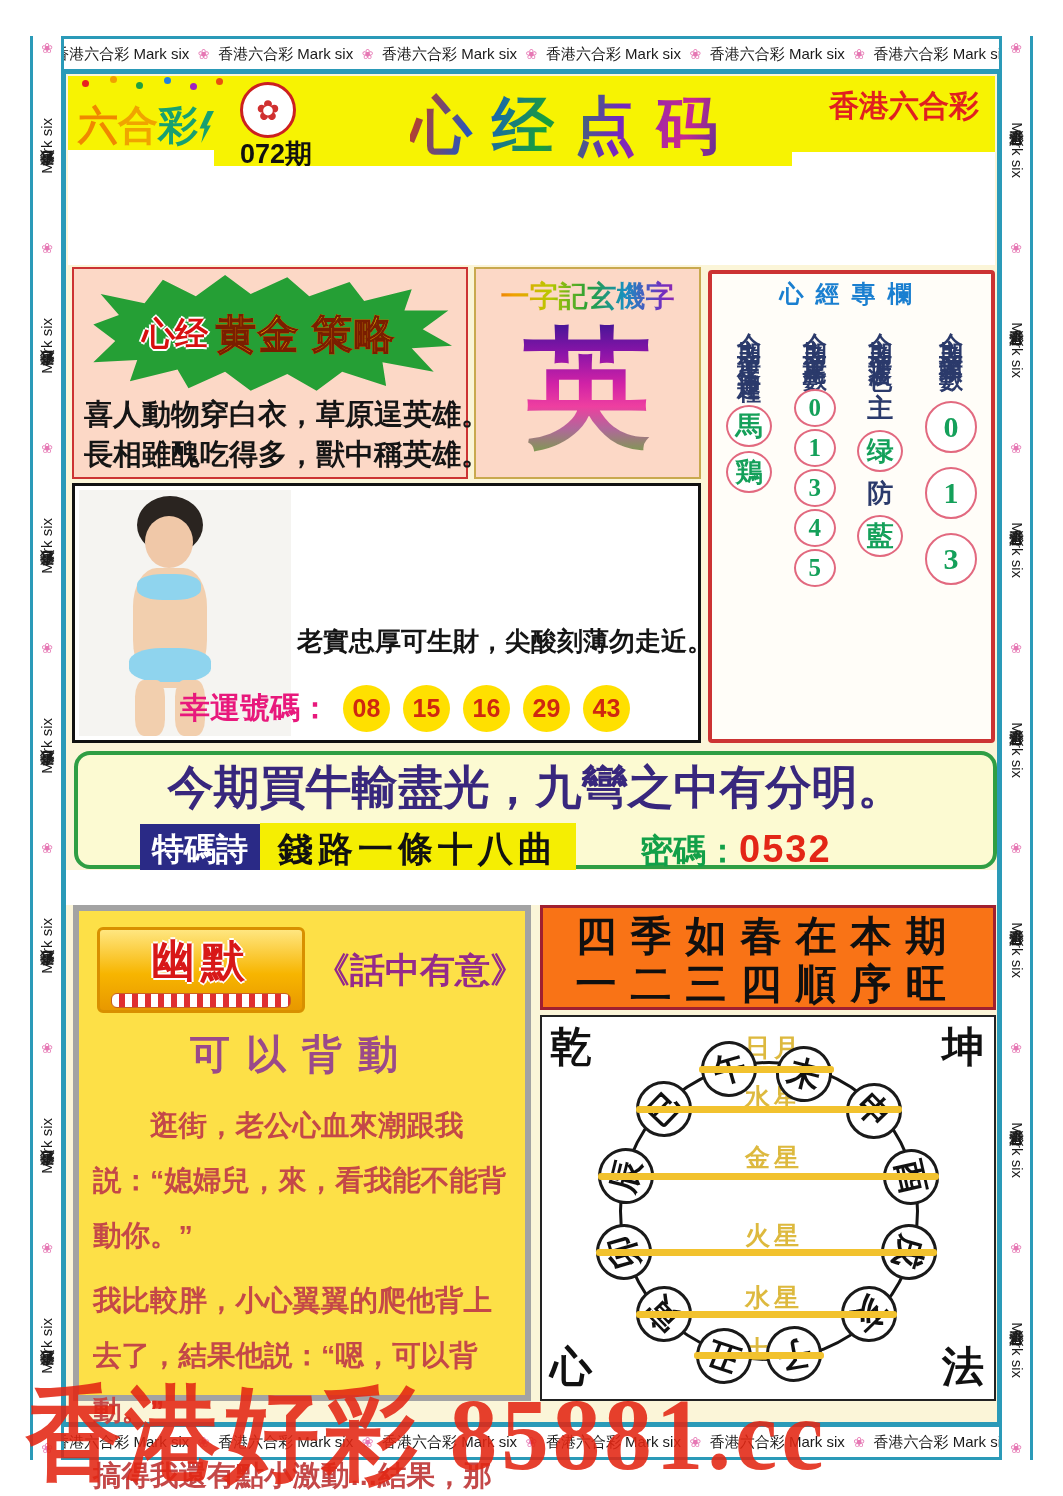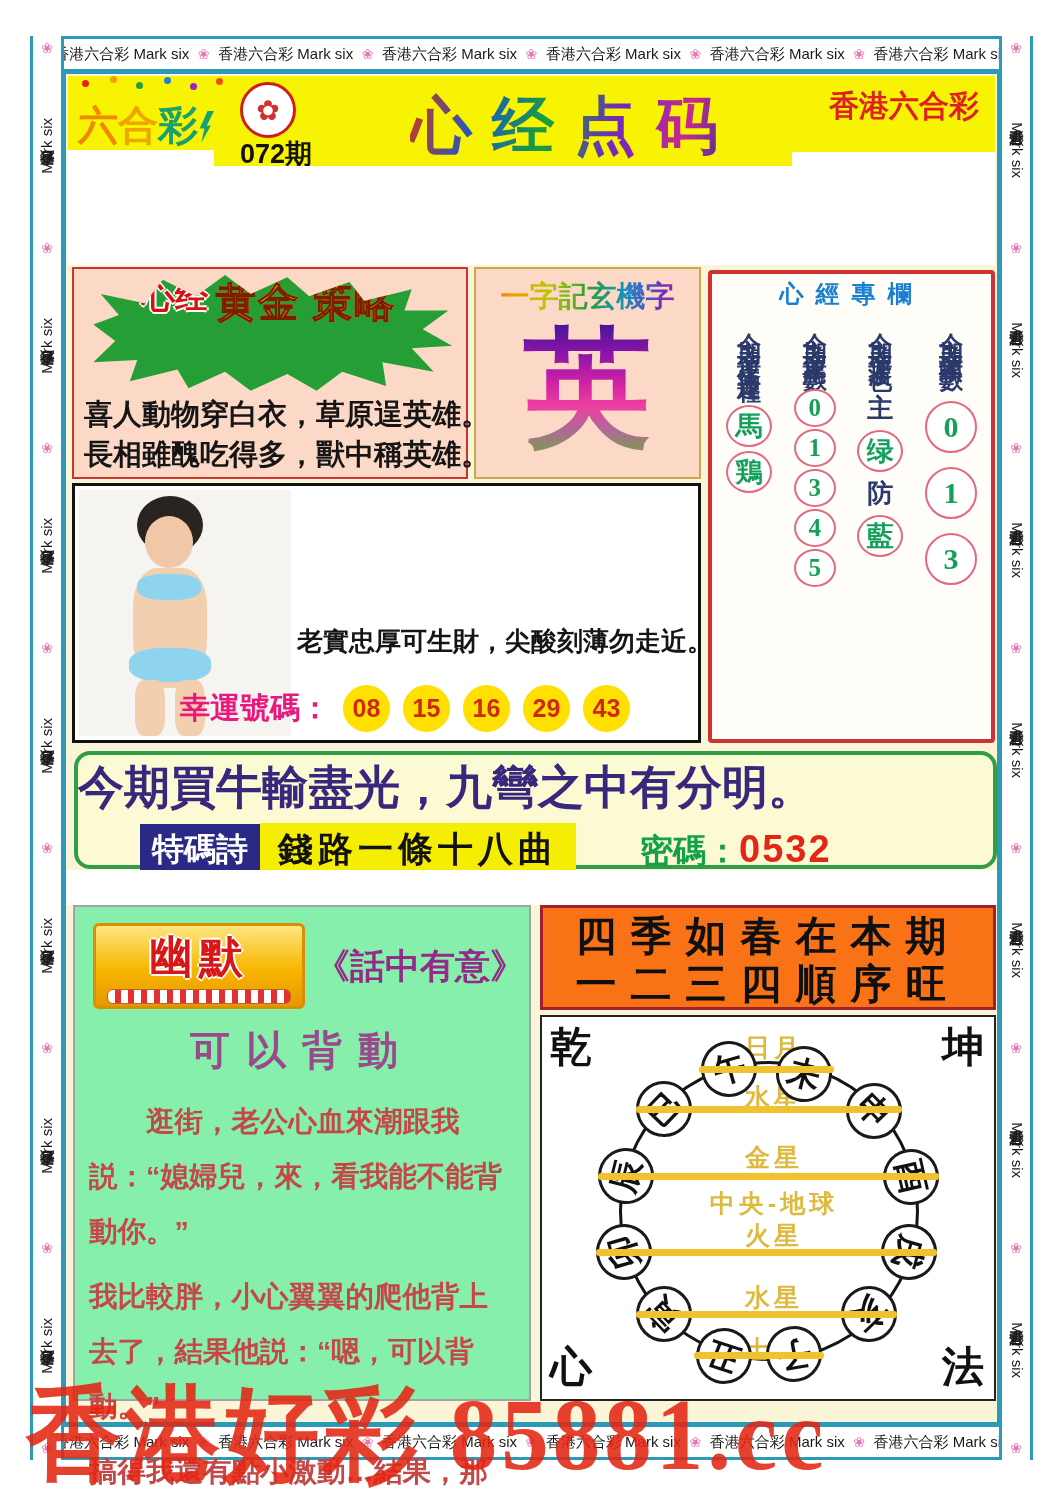--- a/index.html
+++ b/index.html
@@ -38,21 +38,21 @@
       font-family:"Liberation Serif",serif;white-space:nowrap;
       background:linear-gradient(105deg,#d43a10 0%,#1c58c8 22%,#18a038 42%,#7028c0 62%,#c82890 82%,#203898 100%);
       -webkit-background-clip:text;background-clip:text;color:#3a30a0;-webkit-text-fill-color:transparent;}
   #brand{right:16px;top:10px;font-size:30px;font-weight:bold;color:#e02020;}
   .censor{background:#ffffff;}
 
   
   #goldbox{left:6px;top:193px;width:396px;height:212px;background:#fcd8c6;border:2px solid #cc3333;box-sizing:border-box;}
   #burst{position:absolute;left:12px;top:6px;width:366px;height:118px;background:#259f35;
      clip-path:polygon(2% 42%,9% 34%,4% 16%,16% 24%,21% 4%,30% 18%,38% 0%,45% 16%,55% 2%,61% 18%,72% 6%,76% 22%,89% 12%,87% 30%,99% 30%,92% 46%,100% 60%,89% 62%,95% 82%,81% 74%,82% 94%,70% 82%,63% 98%,55% 84%,45% 98%,38% 82%,28% 96%,25% 80%,12% 90%,14% 72%,2% 74%,8% 56%);
-     display:flex;justify-content:center;gap:8px;}
+     display:flex;align-items:center;justify-content:center;gap:8px;}
   .gold-tag{color:#d81010;font-size:33px;font-weight:bold;font-family:"Liberation Serif",serif;
      text-shadow:-2px 0 #fff,2px 0 #fff,0 -2px #fff,0 2px #fff;}
   .gold-title{font-size:40px;font-weight:bold;font-family:Liberation Serif, serif;letter-spacing:2px;
      background:linear-gradient(180deg,#ffe400 20%,#ff9000 80%);
      -webkit-background-clip:text;background-clip:text;color:#f0a000;-webkit-text-fill-color:transparent;
      -webkit-text-stroke:1.2px #7a1e00;}
   .gold-poem{position:absolute;left:10px;width:380px;font-size:29px;font-weight:bold;color:#151515;
      font-family:"Liberation Serif",serif;white-space:nowrap;}
 
   
@@ -85,31 +85,31 @@
   #provider{font-size:33px;font-weight:bold;font-style:italic;color:#1f8fd8;}
   #spec-title{font-size:40px;font-weight:bold;font-style:italic;color:#e8187c;font-family:"Liberation Serif",serif;}
   .spec-line{position:absolute;left:222px;font-size:26px;font-weight:bold;color:#151515;font-family:"Liberation Serif",serif;white-space:nowrap;}
   #lucky-row{position:absolute;left:105px;bottom:8px;display:flex;align-items:center;gap:13px;}
   #lucky-label{font-size:30px;font-weight:bold;color:#e8187c;font-family:"Liberation Serif",serif;}
   .lucky-num{width:47px;height:47px;border-radius:50%;background:#ffe000;color:#cf2810;font-size:25px;font-weight:bold;
       display:flex;align-items:center;justify-content:center;}
 
   
   #banner{left:8px;top:677px;width:923px;height:118px;background:#fcfad2;border:4px solid #2f9e44;border-radius:16px;box-sizing:border-box;}
-  #banner-line{text-align:left;margin-top:2px;font-size:46px;font-weight:bold;color:#38277d;font-family:"Liberation Serif",serif;white-space:nowrap;}
+  #banner-line{text-align:center;margin-top:2px;font-size:46px;font-weight:bold;color:#38277d;font-family:"Liberation Serif",serif;white-space:nowrap;}
   #banner-row{display:flex;align-items:center;margin:4px 0 0 62px;}
   #poem-tag{background:#2a2a86;color:#fff;font-size:32px;font-weight:bold;padding:4px 12px 6px;font-family:"Liberation Serif",serif;}
   #poem-body{background:#f5ee02;color:#111;font-size:35px;font-weight:bold;letter-spacing:5px;padding:3px 18px 5px;font-family:"Liberation Serif",serif;}
   #code-area{margin-left:64px;display:flex;align-items:baseline;}
   #code-label{color:#12a048;font-size:33px;font-weight:bold;font-family:"Liberation Serif",serif;}
   #code-colon{color:#12a048;font-size:33px;font-weight:bold;}
   #code-value{color:#e32616;font-size:38px;font-weight:bold;letter-spacing:2px;}
 
   
-  #humorbox{left:7px;top:831px;width:458px;height:496px;background:#86efac;border:2px solid #a3a3a3;box-sizing:border-box;}
+  #humorbox{left:7px;top:831px;width:458px;height:496px;background:#fde047;border:6px solid #a3a3a3;box-sizing:border-box;}
   #humor-head{display:flex;align-items:center;margin:16px 0 0 18px;gap:10px;}
   #humor-logo{width:212px;height:86px;background:linear-gradient(180deg,#ffe680,#f7b500 55%,#e89800);border:3px solid #d89000;border-radius:6px;
       display:flex;flex-direction:column;align-items:center;justify-content:center;box-sizing:border-box;}
   #humor-logo .txt{color:#d81818;font-size:44px;font-weight:bold;font-family:"Liberation Serif",serif;letter-spacing:6px;
       text-shadow:-2px 0 #fff,2px 0 #fff,0 -2px #fff,0 2px #fff;}
   #humor-logo .lattice{width:88%;height:13px;margin-top:2px;border-radius:6px;
       background:repeating-linear-gradient(90deg,#ffffff 0 7px,#e03030 7px 13px);border:1px solid #c86020;}
   #humor-series{font-size:35px;font-weight:bold;color:#952a8a;white-space:nowrap;}
   #humor-title{text-align:center;margin-top:14px;font-size:40px;font-weight:bold;letter-spacing:16px;color:#9a4a8a;}
   #humor-story{padding:6px 14px 0 14px;}
@@ -340,21 +340,20 @@
       <span class="corner" style="left:8px;top:2px;">乾</span>
       <span class="corner" style="right:10px;top:2px;">坤</span>
       <span class="corner" style="left:8px;bottom:4px;">心</span>
       <span class="corner" style="right:10px;bottom:4px;">法</span>
 
       <div id="bigcircle"></div>
 
       <div class="dlabel" style="top:14px;">日月</div>
       <div class="dlabel" style="top:64px;">水星</div>
       <div class="dlabel" style="top:124px;">金星</div>
-      <div class="dlabel" style="top:170px;">中央-地球</div>
       <div class="dlabel" style="top:202px;">火星</div>
       <div class="dlabel" style="top:264px;">水星</div>
       <div class="dlabel" style="top:316px;">土星</div>
 
       <div class="dline" style="top:49px;left:157px;width:135px;"></div>
       <div class="dline" style="top:89px;left:94px;width:266px;"></div>
       <div class="dline" style="top:156px;left:56px;width:341px;"></div>
       <div class="dline" style="top:232px;left:54px;width:341px;"></div>
       <div class="dline" style="top:294px;left:94px;width:261px;"></div>
       <div class="dline" style="top:335px;left:152px;width:130px;"></div>

